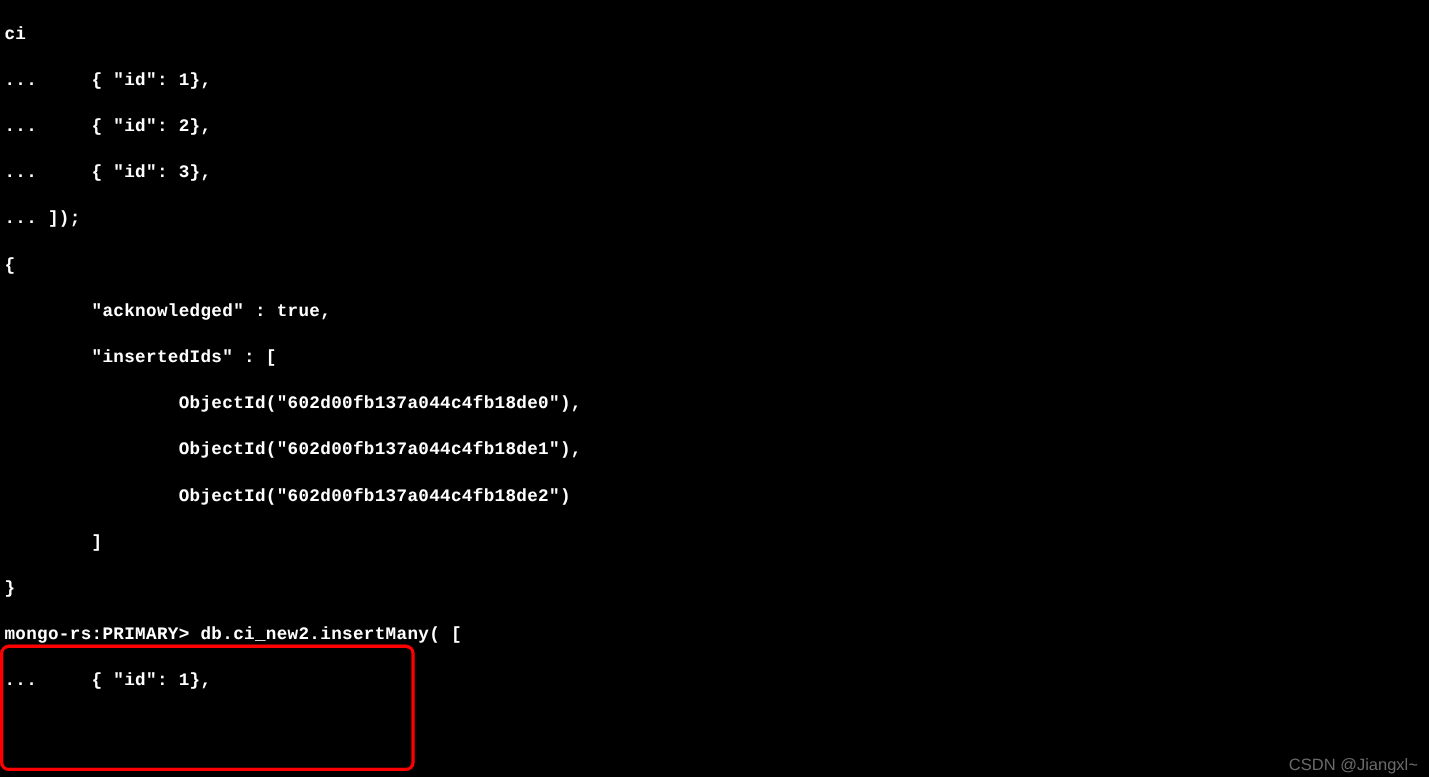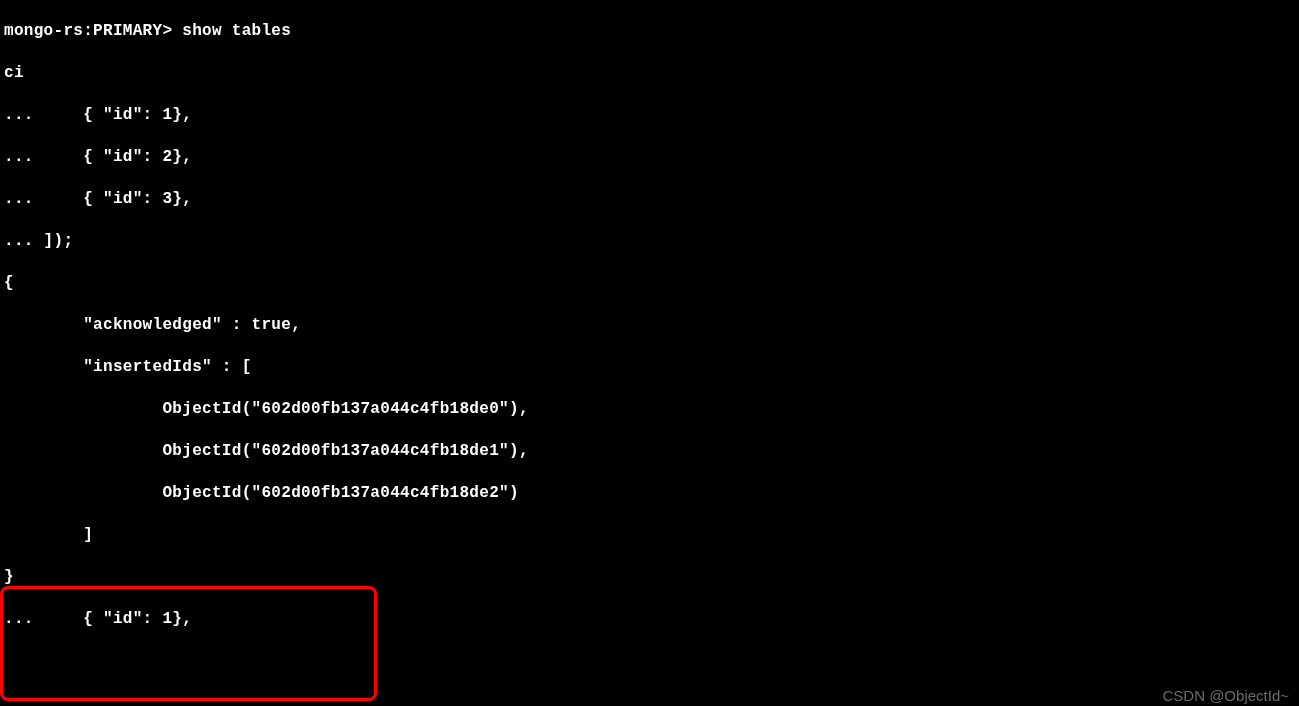--- a/index.html
+++ b/index.html
@@ -33,34 +33,34 @@
       color: #6a6a6a;
       font-family: Arial, sans-serif;
       font-size: 15px;
       font-weight: normal;
     }
   </style>
 </head>
 <body>
 
 <div class="terminal">
-<div>mongo-rs:PRIMARY&gt; show tables</div>
 <div>ci</div>
 <div>...     { "id": 1},</div>
 <div>...     { "id": 2},</div>
 <div>...     { "id": 3},</div>
 <div>... ]);</div>
 <div>{</div>
 <div>        "acknowledged" : true,</div>
 <div>        "insertedIds" : [</div>
 <div>                ObjectId("602d00fb137a044c4fb18de0"),</div>
 <div>                ObjectId("602d00fb137a044c4fb18de1"),</div>
 <div>                ObjectId("602d00fb137a044c4fb18de2")</div>
 <div>        ]</div>
 <div>}</div>
+<div>mongo-rs:PRIMARY&gt; db.ci_new2.insertMany( [</div>
 <div>...     { "id": 1},</div>
 
 
 
 
 
 
 
 
 
@@ -68,13 +68,13 @@
 
 
 
 
 
 
 </div>
 
 <div class="highlight-box" style="top:586px;left:0px;width:377px;height:115px;"></div>
 
-<div class="watermark">CSDN @ObjectId~</div>
+<div class="watermark">CSDN @Jiangxl~</div>
 
 </body></html>

